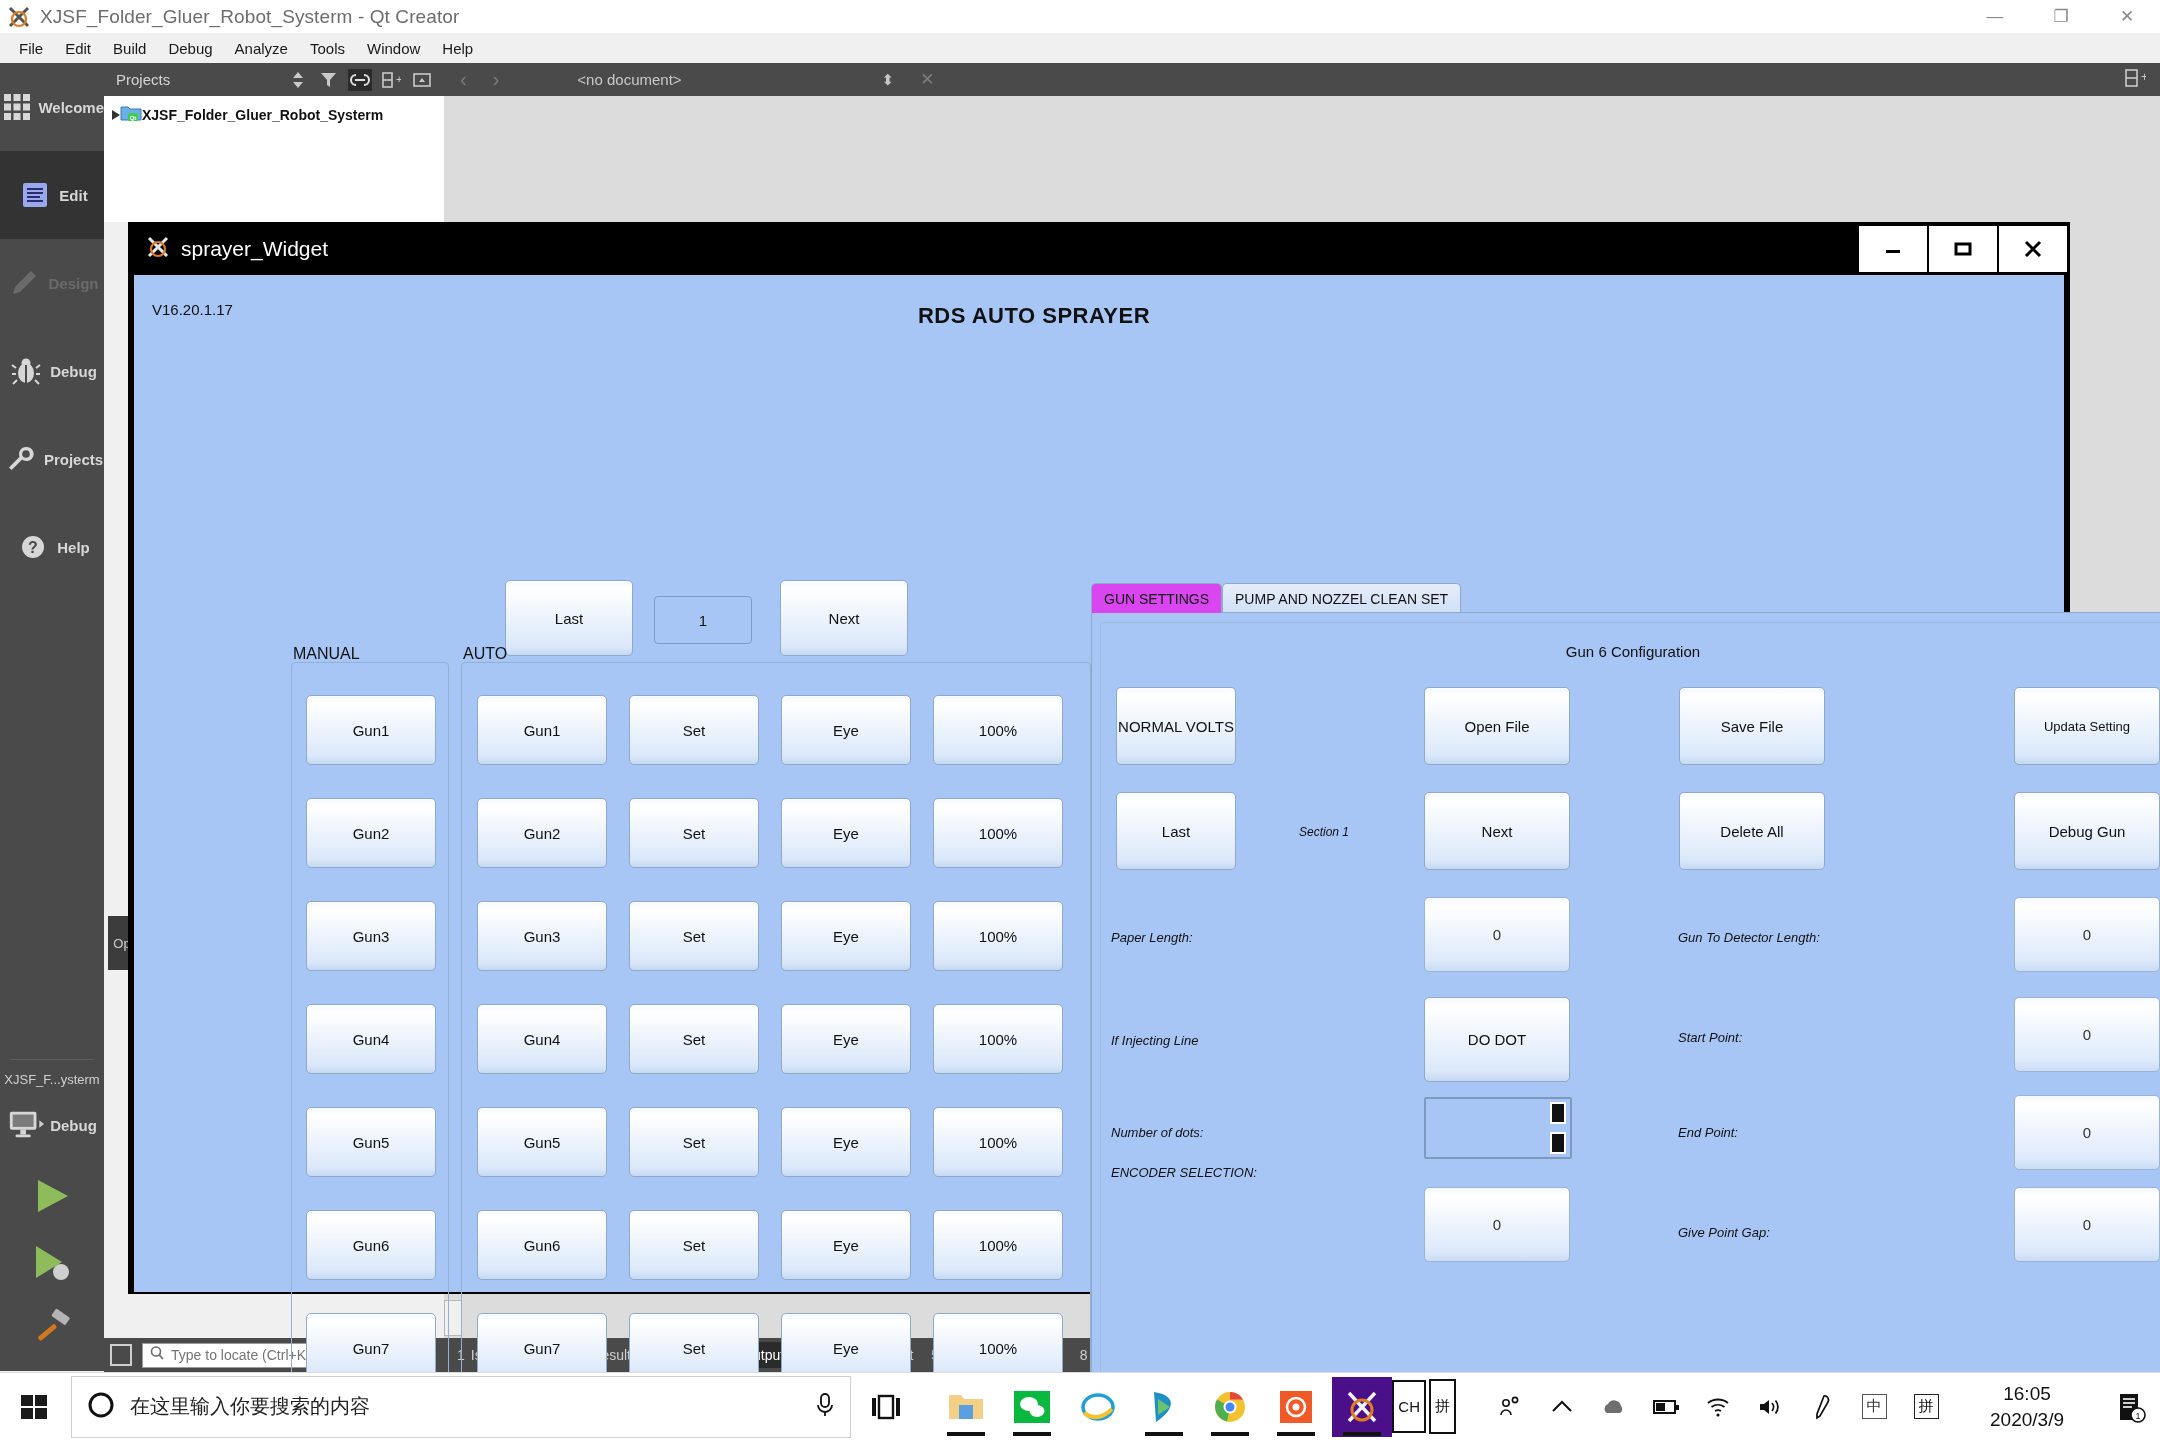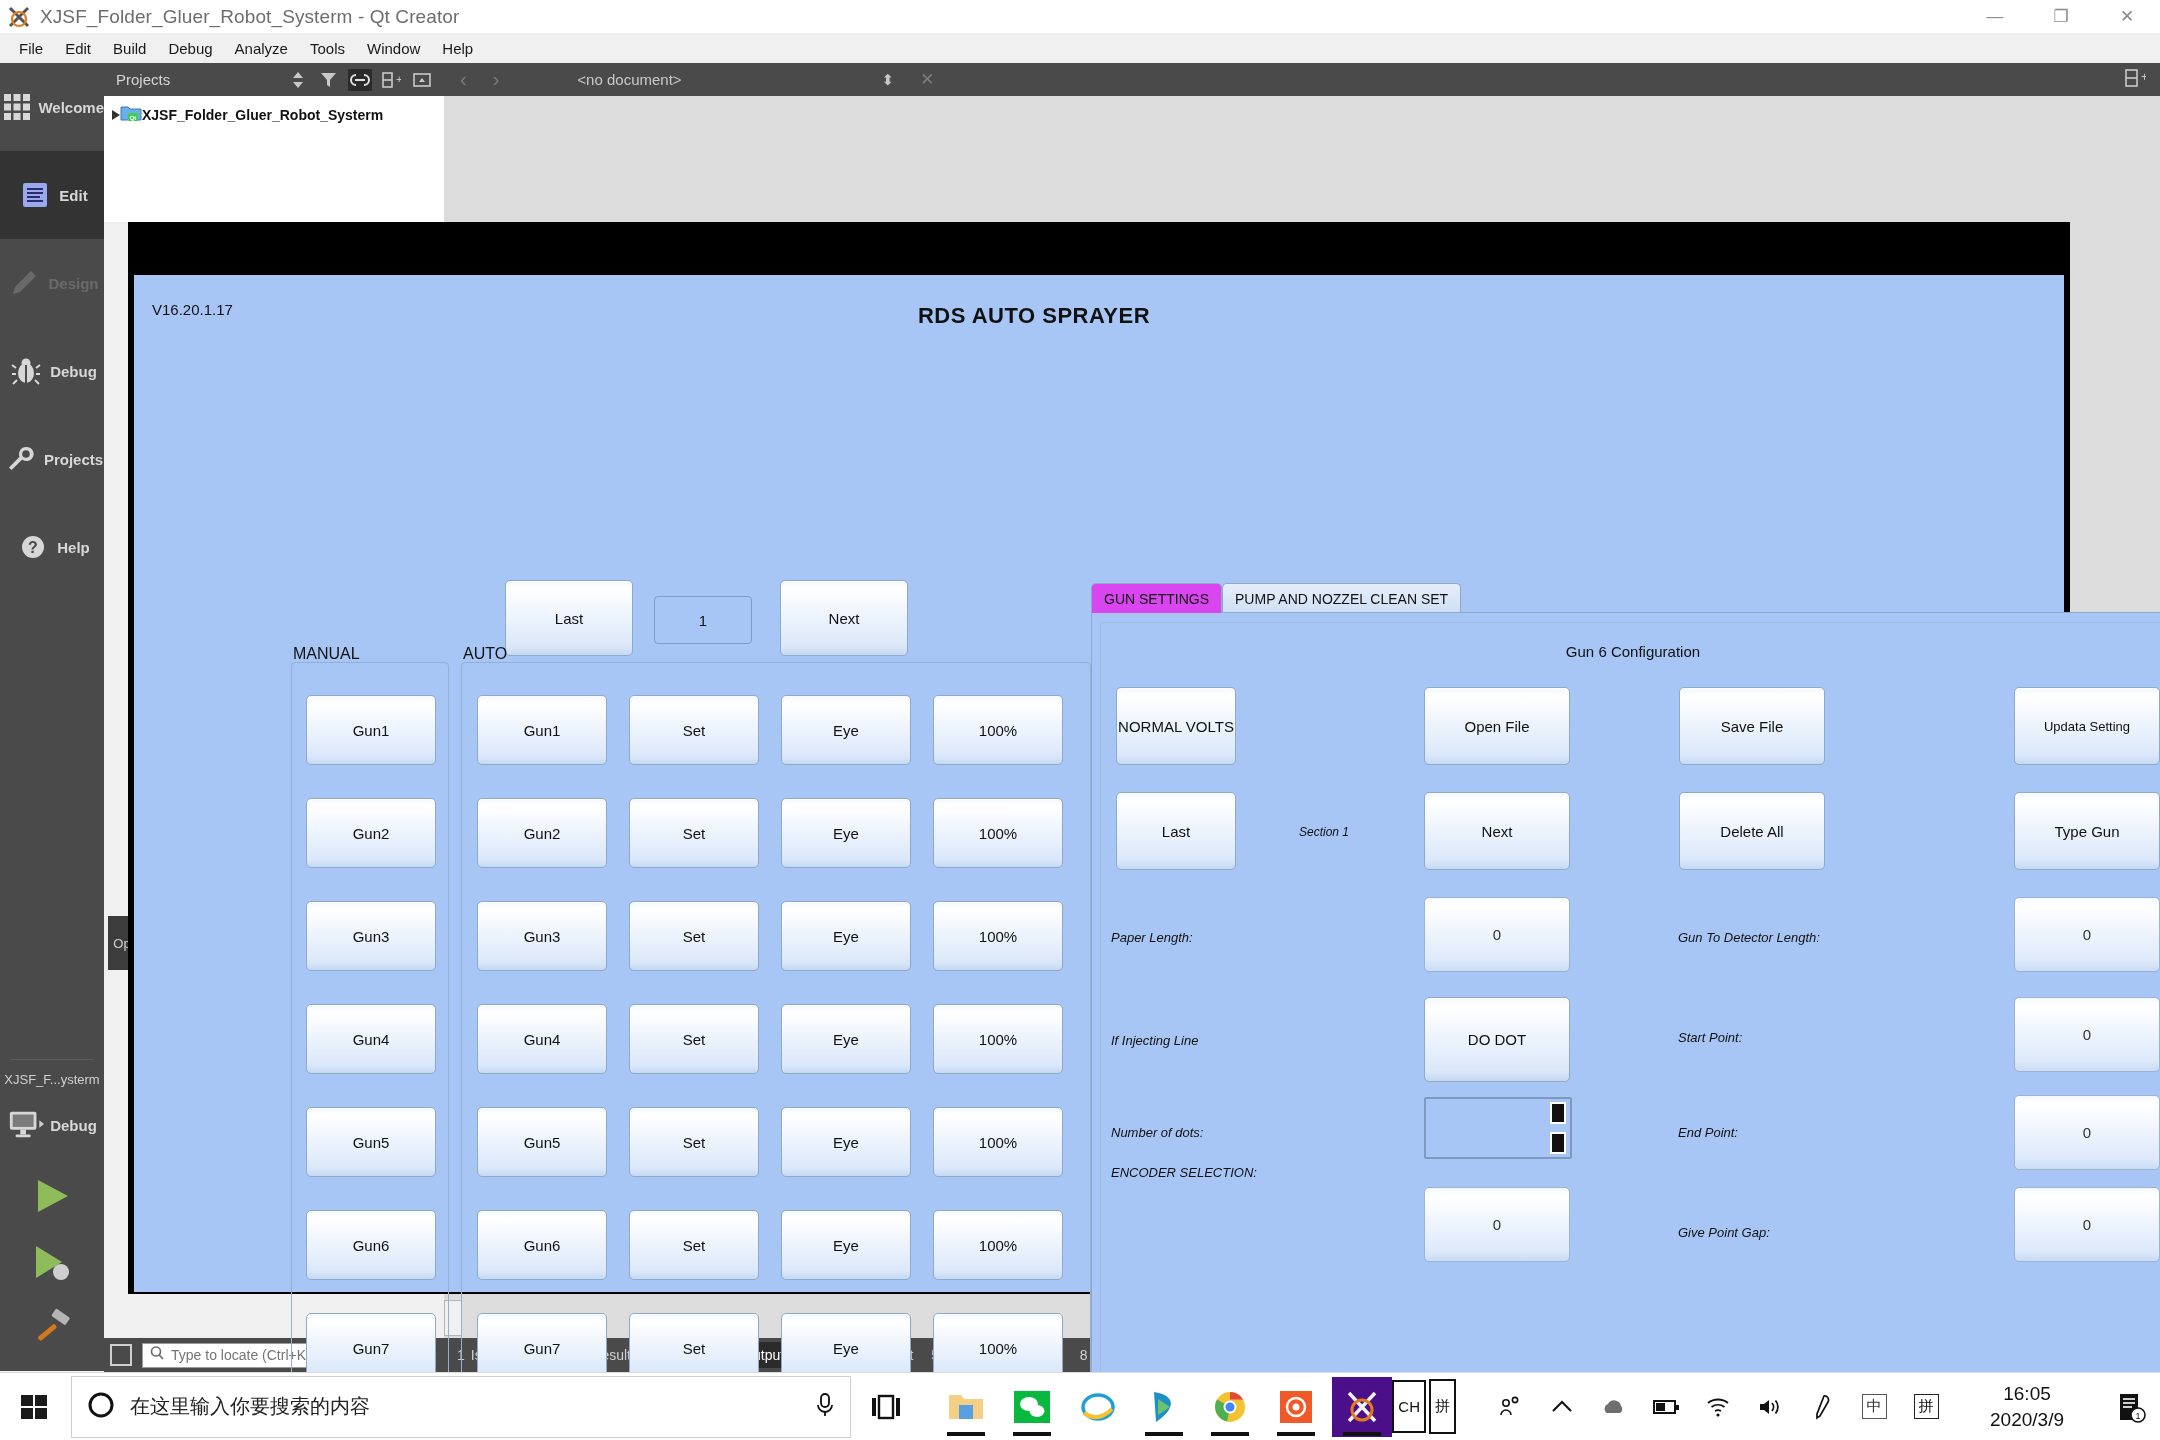--- a/index.html
+++ b/index.html
@@ -540,20 +540,46 @@
     </div>
     <div class="sb-item">
       <span>8</span>
       <span>Test Results</span>
     </div>
     <div class="sb-updown">▲<br>▼</div>
   </div>
 </div>
 
 <div id="sprayer">
+  <div class="sp-title">
+    <span>
+      <svg width="26" height="26" viewBox="0 0 26 26">
+        <path d="M4 4 L22 22 M22 4 L4 22" stroke="#e8e8e8" stroke-width="3" fill="none"></path>
+        <circle cx="13" cy="15" r="7" stroke="#e07b1f" stroke-width="2.2" fill="none"></circle>
+      </svg>
+    </span>
+    <span class="sp-title-txt">sprayer_Widget</span>
+    <div class="sp-wbtns">
+      <div class="sp-wbtn">
+        <svg width="22" height="22" viewBox="0 0 22 22">
+            <rect x="4" y="12" width="14" height="3" fill="#000"></rect>
+          </svg>
+      </div>
+      <div class="sp-wbtn">
+        <svg width="22" height="22" viewBox="0 0 22 22">
+            <rect x="4" y="6" width="14" height="10" stroke="#000" stroke-width="3" fill="none"></rect>
+          </svg>
+      </div>
+      <div class="sp-wbtn">
+        <svg width="22" height="22" viewBox="0 0 22 22">
+            <path d="M4 4 L18 18 M18 4 L4 18" stroke="#000" stroke-width="3"></path>
+          </svg>
+      </div>
+    </div>
+  </div>
 
   <div class="sp-body">
     <div class="ver">V16.20.1.17</div>
     <div class="rds-title"><span>RDS AUTO SPRAYER</span></div>
   </div>
 
   <div class="qbtn pager-last">Last</div>
   <div class="pager-box">1</div>
   <div class="qbtn pager-next">Next</div>
 
@@ -624,21 +650,21 @@
 
   <div class="qbtn rbtn" style="left:985px;top:462px">NORMAL VOLTS</div>
   <div class="qbtn rbtn" style="left:1293px;top:462px;width:146px">Open File</div>
   <div class="qbtn rbtn" style="left:1548px;top:462px;width:146px">Save File</div>
   <div class="qbtn rbtn small" style="left:1883px;top:462px;width:146px">Updata Setting</div>
 
   <div class="qbtn rbtn" style="left:985px;top:567px">Last</div>
   <div class="rlabel" style="left:1168px;top:600px;font-size:12px">Section 1</div>
   <div class="qbtn rbtn" style="left:1293px;top:567px;width:146px">Next</div>
   <div class="qbtn rbtn" style="left:1548px;top:567px;width:146px">Delete All</div>
-  <div class="qbtn rbtn" style="left:1883px;top:567px;width:146px">Type Gun</div>
+  <div class="qbtn rbtn" style="left:1883px;top:567px;width:146px">Debug Gun</div>
 
   <div class="rlabel" style="left:980px;top:705px">Paper Length:</div>
   <div class="rfield" style="left:1293px;top:672px">0</div>
   <div class="rlabel" style="left:1547px;top:705px">Gun To Detector Length:</div>
   <div class="rfield" style="left:1883px;top:672px">0</div>
 
   <div class="rlabel" style="left:980px;top:808px">If Injecting Line</div>
   <div class="qbtn rbtn" style="left:1293px;top:772px;width:146px;height:85px">DO DOT</div>
   <div class="rlabel" style="left:1547px;top:805px">Start Point:</div>
   <div class="rfield" style="left:1883px;top:772px">0</div>

